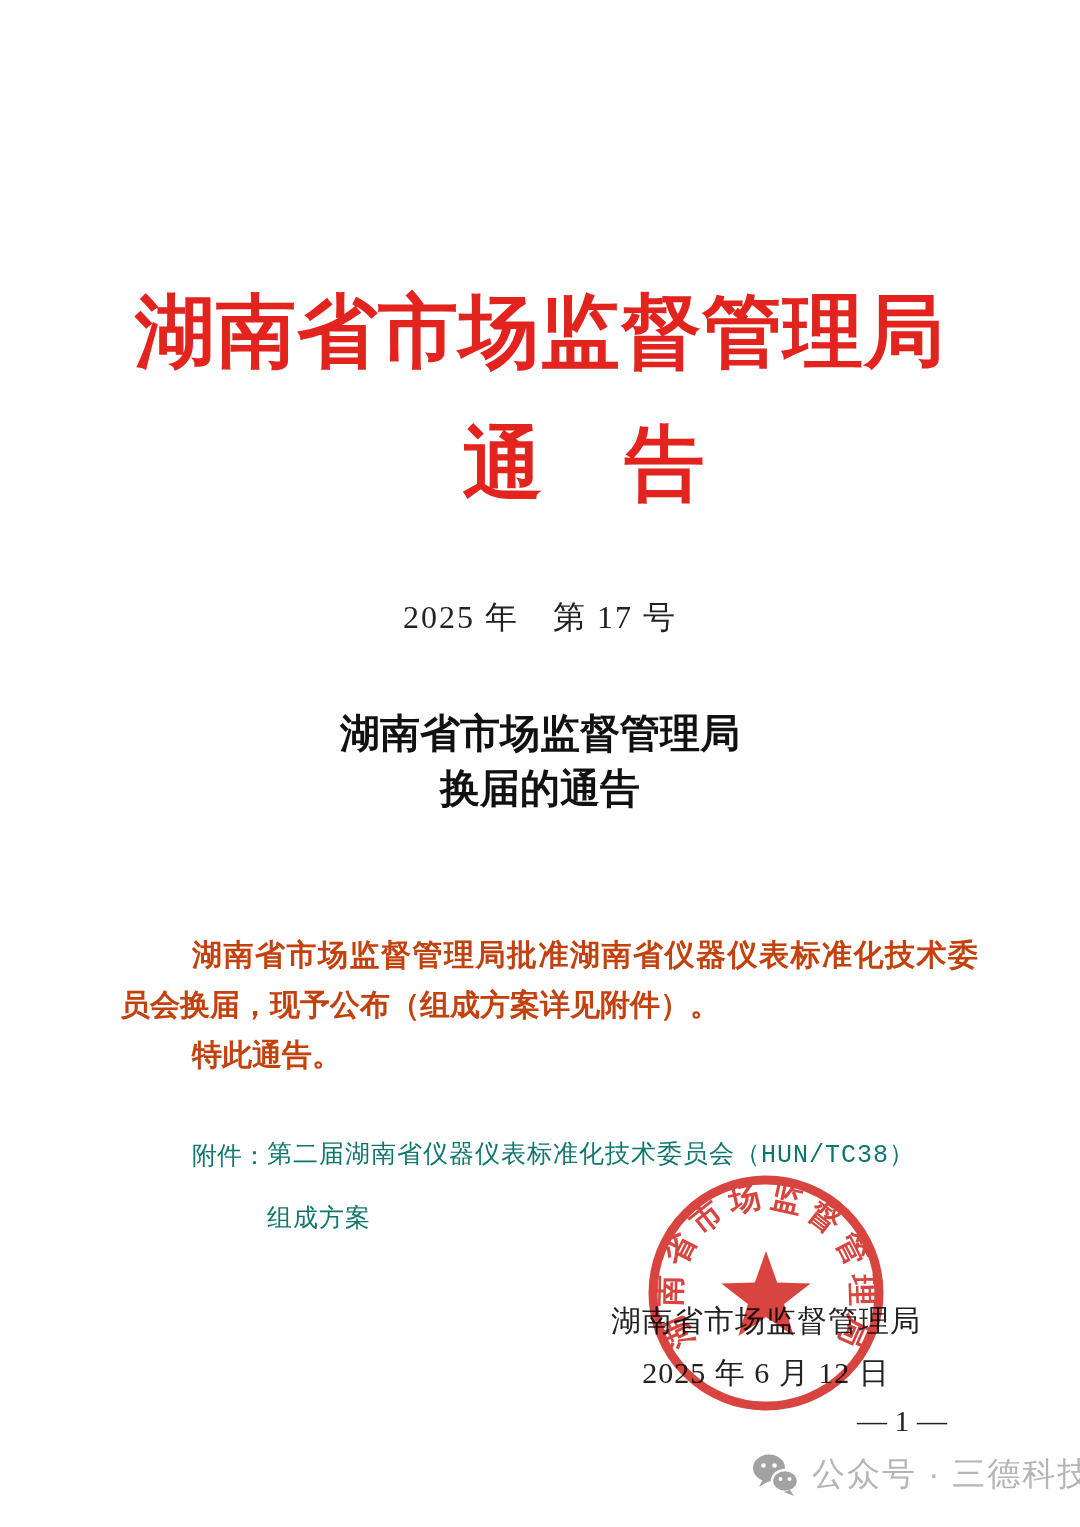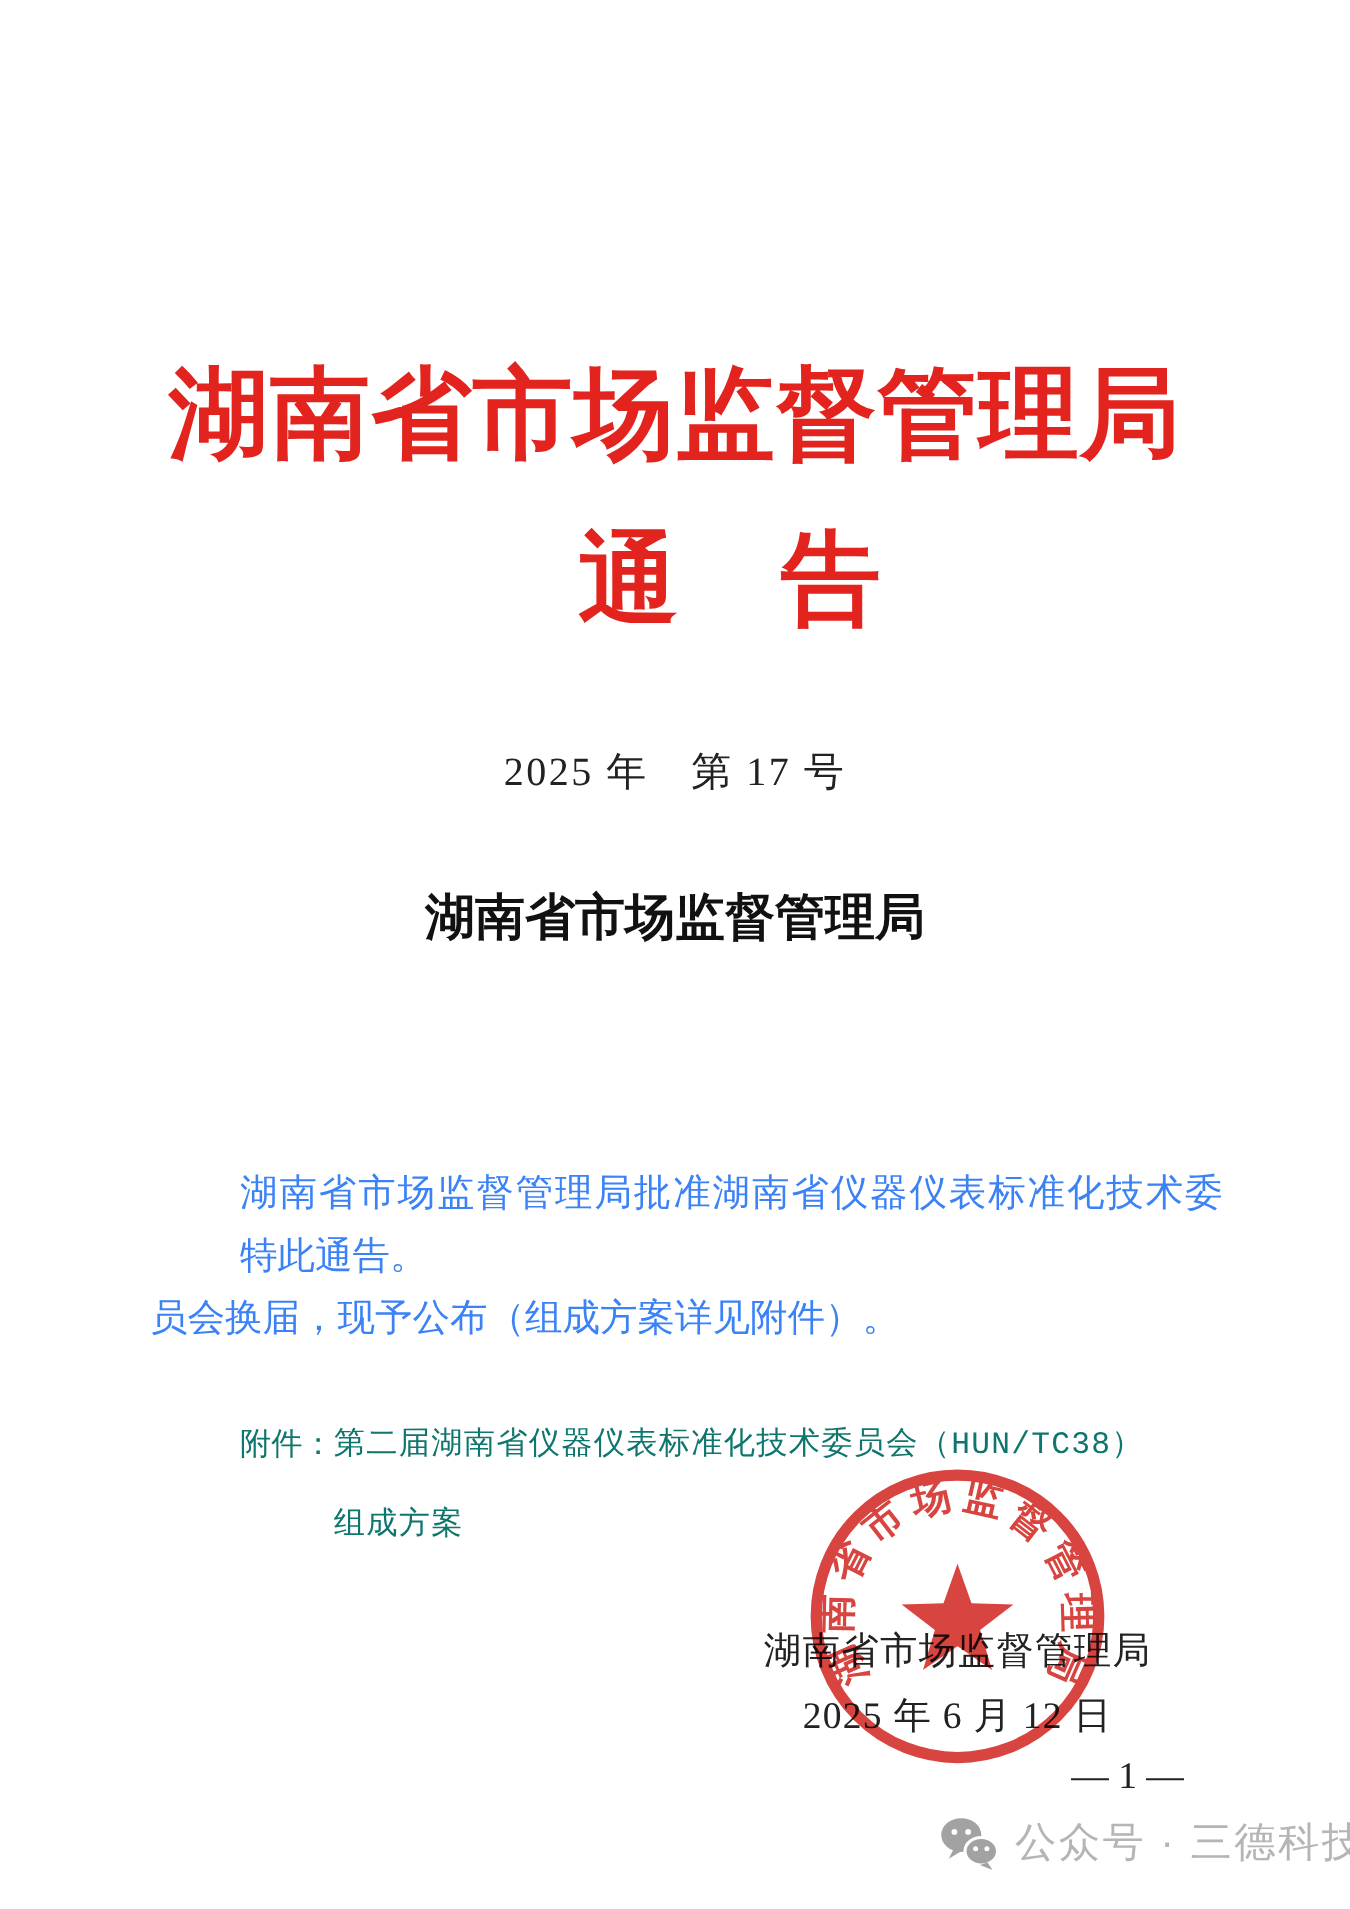--- a/index.html
+++ b/index.html
@@ -46,21 +46,22 @@
     line-height: 55px;
     color: #111;
   }
   .doc-title div { white-space: nowrap; }
 
   
   .body-text {
     left: 120px; width: 848px; top: 930px;
     font-size: 30px;
     line-height: 50px;
-    color: #3b82f6;
+    color: #c2410c;
+    font-weight: bold;
   }
   .body-line { white-space: nowrap; }
   .body-line.indent { padding-left: 72px; }
   .body-line.justify { letter-spacing: 1.5px; }
 
   
   .attach {
     left: 192px; top: 1124px;
     font-size: 25px;
     line-height: 64px;
@@ -118,26 +119,27 @@
 
 <div>
 
   <div class="abs red-head line1">湖南省市场监督管理局</div>
   <div class="abs red-head line2">通　告</div>
 
   <div class="abs issue-no">2025 年　第 17 号</div>
 
   <div class="abs doc-title">
     <div>湖南省市场监督管理局</div>
+    <div>换届的通告</div>
   </div>
 
   <div class="abs body-text">
     <div class="body-line indent justify">湖南省市场监督管理局批准湖南省仪器仪表标准化技术委</div>
+    <div class="body-line">员会换届，现予公布（组成方案详见附件）。</div>
     <div class="body-line indent">特此通告。</div>
-    <div class="body-line">员会换届，现予公布（组成方案详见附件）。</div>
   </div>
 
   <div class="abs attach">
     <span class="attach-label">附件：</span>
     <span class="attach-content">
       <span class="attach-line">第二届湖南省仪器仪表标准化技术委员会（HUN/TC38）</span>
       <span class="attach-line">组成方案</span>
     </span>
   </div>
 

